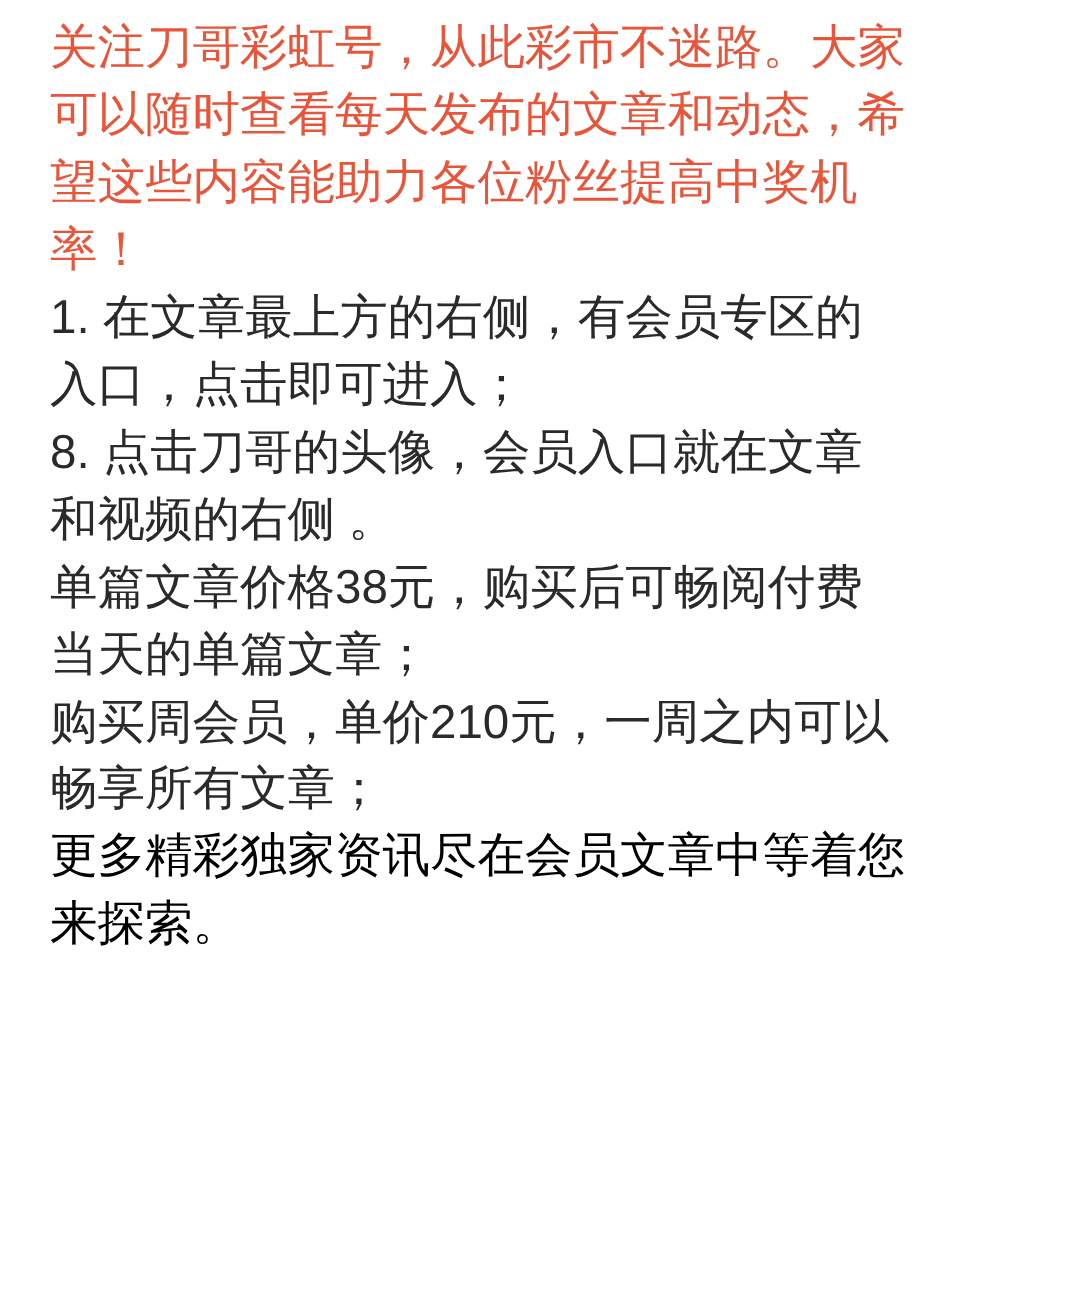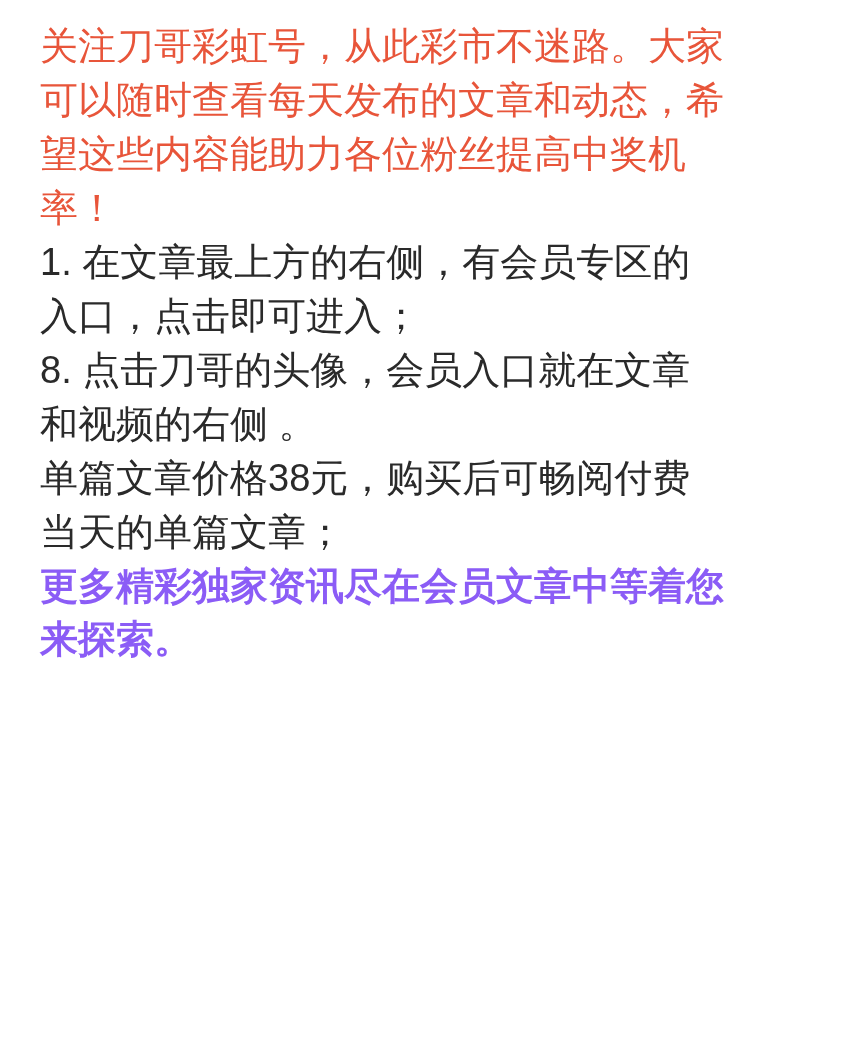--- a/index.html
+++ b/index.html
@@ -9,21 +9,21 @@
   }
   body {
     width: 858px;
     min-height: 1048px;
     font-family: "Liberation Sans", "DejaVu Sans", sans-serif;
   }
   .page {
     width: 748px;
     min-height: 1048px;
     box-sizing: border-box;
-    padding: 20px 22px 10px 40px;
+    padding: 12px 22px 10px 40px;
     background: #ffffff;
   }
   .para {
     margin: 0;
     font-size: 38px;
     line-height: 1.42;
     letter-spacing: 0px;
     word-break: break-word;
   }
   .orange {
@@ -32,39 +32,40 @@
   }
   .bold-dark {
     color: #1a1a1a;
     font-weight: 700;
   }
   .plain-dark {
     color: #2a2a2a;
     font-weight: 400;
   }
   .blue {
-    color: #8b5cf6;
-    font-weight: 700;
+    color: #000000;
+    font-weight: 400;
   }
   .block {
     display: block;
   }
 </style>
 </head>
 <body>
 
 <div class="page">
 
   <p class="para orange block">关注刀哥彩虹号，从此彩市不迷路。大家可以随时查看每天发布的文章和动态，希望这些内容能助力各位粉丝提高中奖机率！</p>
 
 
   <p class="para plain-dark block">1. 在文章最上方的右侧，有会员专区的入口，点击即可进入；</p>
 
   <p class="para plain-dark block">8. 点击刀哥的头像，会员入口就在文章和视频的右侧 。</p>
 
 
   <p class="para plain-dark block">单篇文章价格38元，购买后可畅阅付费当天的单篇文章；</p>
 
+  <p class="para plain-dark block">购买周会员，单价210元，一周之内可以畅享所有文章；</p>
 
 
   <p class="para blue block">更多精彩独家资讯尽在会员文章中等着您来探索。</p>
 
 </div>
 
 </body></html>

